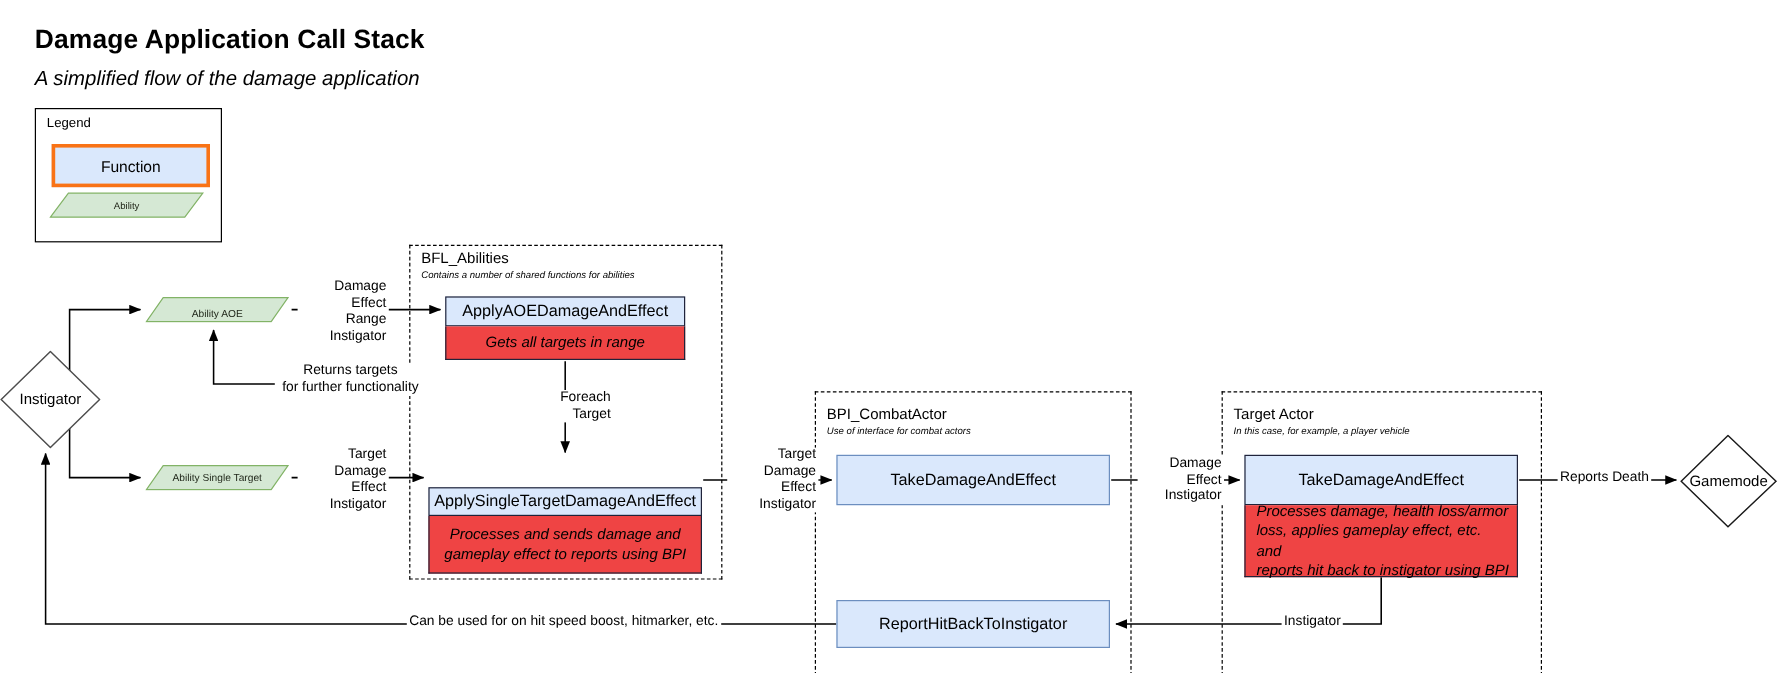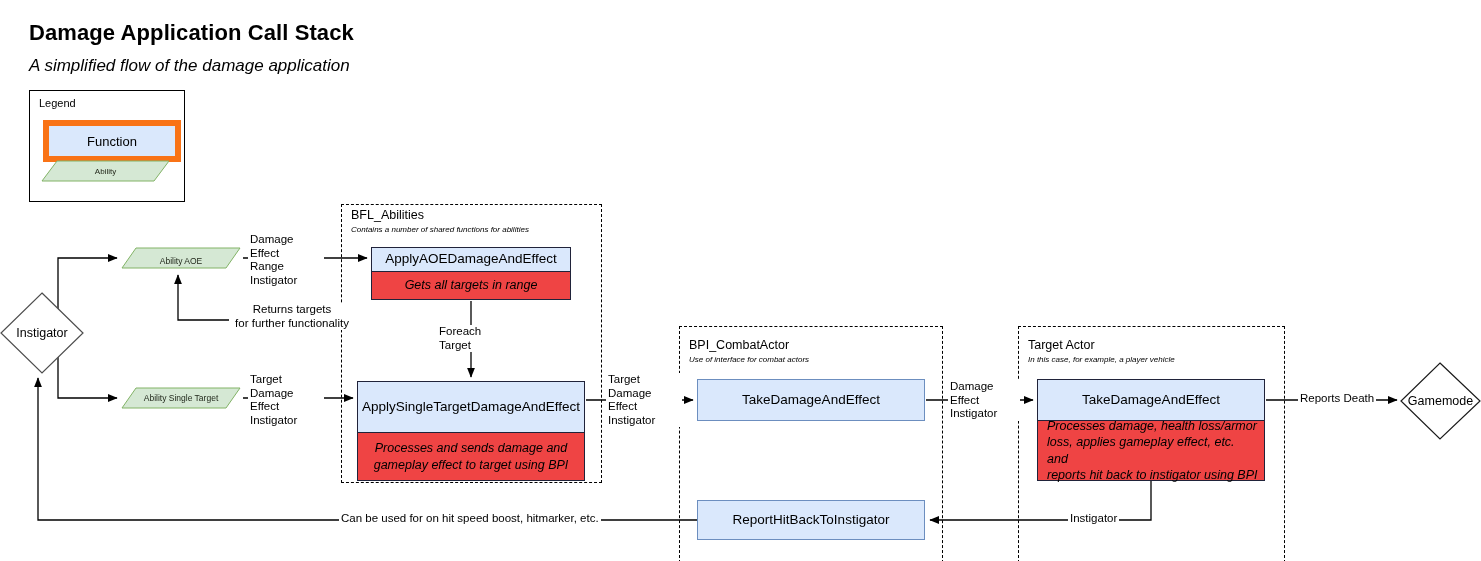--- a/index.html
+++ b/index.html
@@ -22,21 +22,21 @@
   }
 
   
   .legend-box{
     position:absolute;left:29px;top:90px;width:154px;height:110px;
     border:1px solid #000;background:#fff;
   }
   .legend-title{position:absolute;left:39px;top:97px;font-size:11px;}
   .legend-fn{
     position:absolute;left:43px;top:120px;width:126px;height:30px;
-    background:#dae8fc;border:6px solid #f97316;
+    background:#dae8fc;border:3px solid #f97316;
     display:flex;align-items:center;justify-content:center;
     font-size:13px;
   }
   .legend-ability{
     position:absolute;left:41px;top:160px;width:129px;height:22px;text-align:center;
   }
   .legend-ability .plabel{
     position:absolute;inset:0;display:flex;align-items:center;justify-content:center;
     font-size:8px;color:#23281b;
   }
@@ -71,21 +71,21 @@
     font-size:12.5px;font-style:italic;line-height:1.3;box-sizing:border-box;
     padding:4px 6px;
   }
   .fn.solo .head{border:1px solid #6c8ebf;}
 
   #fn-aoe{left:371px;top:247px;width:200px;}
   #fn-aoe .head{height:25px;}
   #fn-aoe .body{height:28px;}
 
   #fn-single{left:357px;top:381px;width:228px;}
-  #fn-single .head{height:52px;}
+  #fn-single .head{height:24px;margin-top:25px;}
   #fn-single .body{height:48px;}
 
   #fn-take-bpi{left:697px;top:379px;width:228px;}
   #fn-take-bpi .head{height:42px;}
 
   #fn-report{left:697px;top:500px;width:228px;}
   #fn-report .head{height:40px;}
 
   #fn-take-target{left:1037px;top:379px;width:228px;}
   #fn-take-target .head{height:42px;}
@@ -105,21 +105,21 @@
   .diamond .dlabel{
     position:absolute;inset:0;display:flex;align-items:center;justify-content:center;
     font-size:12.5px;white-space:nowrap;
   }
   #nd-instigator{left:0px;top:292px;width:84px;height:82px;}
   #nd-gamemode{left:1400px;top:362px;width:81px;height:78px;}
 
   
   .elabel{
     position:absolute;font-size:11.5px;line-height:13.5px;
-    text-align:left;white-space:pre;background:#ffffff;padding:0 2px;
+    text-align:right;white-space:pre;background:#ffffff;padding:0 2px;
   }
   .elabel.one{white-space:nowrap;}
   #lb-aoe-in{left:248px;top:233px;width:72px;}
   #lb-returns{left:229px;top:303px;width:122px;text-align:center;}
   #lb-foreach{left:437px;top:325px;width:70px;}
   #lb-single-in{left:248px;top:373px;width:72px;}
   #lb-target-dmg{left:606px;top:373px;width:72px;}
   #lb-dmg-eff{left:948px;top:380px;width:68px;}
   #lb-reports-death{left:1298px;top:392px;}
   #lb-instigator-ret{left:1068px;top:512px;}
@@ -216,21 +216,21 @@
   </div>
 
   <div class="fn" id="fn-aoe">
     <div class="head">ApplyAOEDamageAndEffect</div>
     <div class="body">Gets all targets in range</div>
   </div>
 
   <div class="fn" id="fn-single">
     <div class="head">ApplySingleTargetDamageAndEffect</div>
     <div class="body" style="white-space:pre-line">Processes and sends damage and
-gameplay effect to target using BPI</div>
+gameplay effect to reports using BPI</div>
   </div>
 
   <div class="fn solo" id="fn-take-bpi">
     <div class="head">TakeDamageAndEffect</div>
   </div>
 
   <div class="fn solo" id="fn-report">
     <div class="head">ReportHitBackToInstigator</div>
   </div>
 

